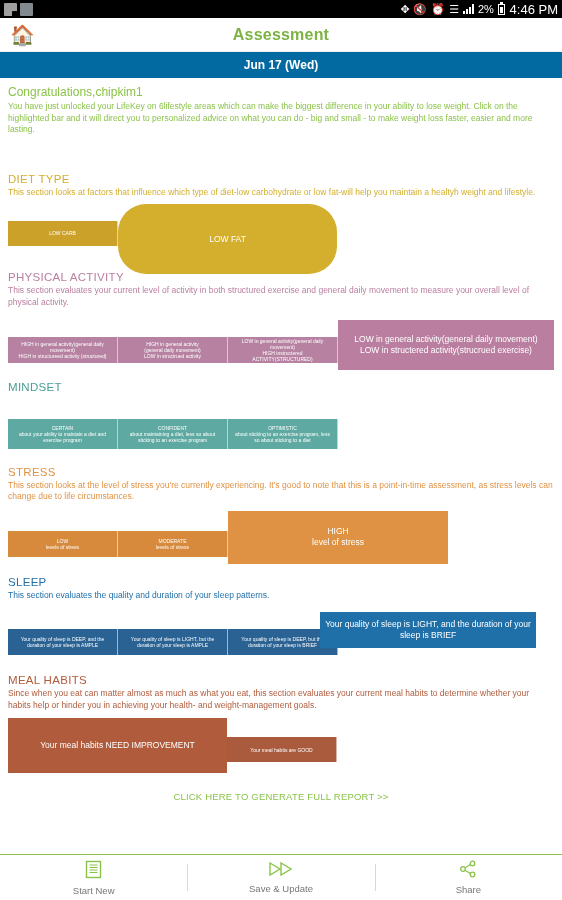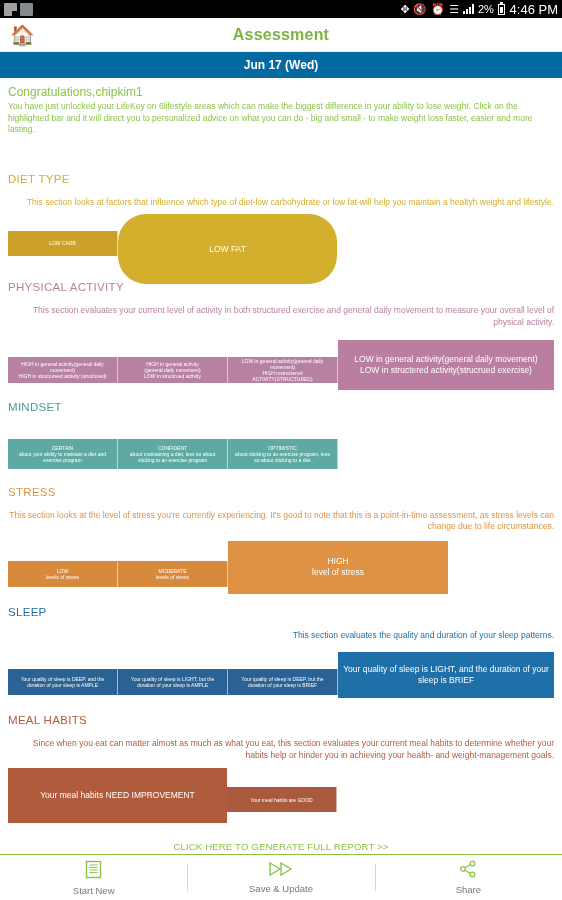--- a/index.html
+++ b/index.html
@@ -56,21 +56,21 @@
     font-size: 12px; font-weight: bold;
   }
 
   
   .content { padding: 6px 8px 0 8px; }
   .congrats { color: #8bc34a; font-size: 12px; line-height: 1.35; }
   .intro { color: #8bc34a; font-size: 8.5px; line-height: 1.35; margin-top:1px; }
 
   .section { margin-top: 11px; }
   .sec-title { font-size: 11.5px; letter-spacing: .3px; }
-  .sec-desc { font-size: 8.5px; line-height: 1.35; margin-top: 12px; text-align: right; }
+  .sec-desc { font-size: 8.5px; line-height: 1.35; margin-top: 2px; }
 
   
   .bargroup { position: relative; height: 56px; margin-top: 6px; }
   .bar {
     position: absolute; display: flex; align-items: center;
     justify-content: center; text-align: center; color: #fff;
     overflow: hidden; padding: 2px 4px;
   }
   .bar.small { font-size: 5px; line-height: 1.25; opacity: .92; }
   .bar.big { font-size: 8.5px; line-height: 1.3; }
@@ -180,21 +180,21 @@
 level of stress</div>
           </div>
         </div>
         <div class="section">
           <div class="sec-title" style="color: rgb(31, 111, 168);">SLEEP</div>
           <div class="sec-desc" style="color: rgb(31, 111, 168);">This section evaluates the quality and duration of your sleep patterns.</div>
           <div class="bargroup">
             <div class="bar small" style="left: 0px; width: 110px; top: 22px; height: 26px; background: rgb(23, 85, 138); border-right: 1px solid rgba(255, 255, 255, 0.55); white-space: pre-line; z-index: 1;">Your quality of sleep is DEEP, and the duration of your sleep is AMPLE</div>
             <div class="bar small" style="left: 110px; width: 110px; top: 22px; height: 26px; background: rgb(23, 85, 138); border-right: 1px solid rgba(255, 255, 255, 0.55); white-space: pre-line; z-index: 1;">Your quality of sleep is LIGHT, but the duration of your sleep is AMPLE</div>
             <div class="bar small" style="left: 220px; width: 110px; top: 22px; height: 26px; background: rgb(23, 85, 138); border-right: 1px solid rgba(255, 255, 255, 0.55); white-space: pre-line; z-index: 1;">Your quality of sleep is DEEP, but the duration of your sleep is BRIEF</div>
-            <div class="bar big" style="left: 330px; width: 216px; top: 5px; height: 46px; background: rgb(31, 111, 168); white-space: pre-line; z-index: 3;">Your quality of sleep is LIGHT, and the duration of your sleep is BRIEF</div>
+            <div class="bar big" style="left: 312px; width: 216px; top: 5px; height: 36px; background: rgb(31, 111, 168); white-space: pre-line; z-index: 3;">Your quality of sleep is LIGHT, and the duration of your sleep is BRIEF</div>
           </div>
         </div>
         <div class="section">
           <div class="sec-title" style="color: rgb(176, 91, 60);">MEAL HABITS</div>
           <div class="sec-desc" style="color: rgb(176, 91, 60);">Since when you eat can matter almost as much as what you eat, this section evaluates your current meal habits to determine whether your habits help or hinder you in achieving your health- and weight-management goals.</div>
           <div class="bargroup">
             <div class="bar big" style="left: 0px; width: 219px; top: 1px; height: 55px; background: rgb(176, 91, 60); white-space: pre-line; z-index: 3;">Your meal habits NEED IMPROVEMENT</div>
             <div class="bar small" style="left: 219px; width: 110px; top: 20px; height: 25px; background: rgb(163, 78, 46); border-right: 1px solid rgba(255, 255, 255, 0.55); white-space: pre-line; z-index: 1;">Your meal habits are GOOD</div>
           </div>
         </div>

